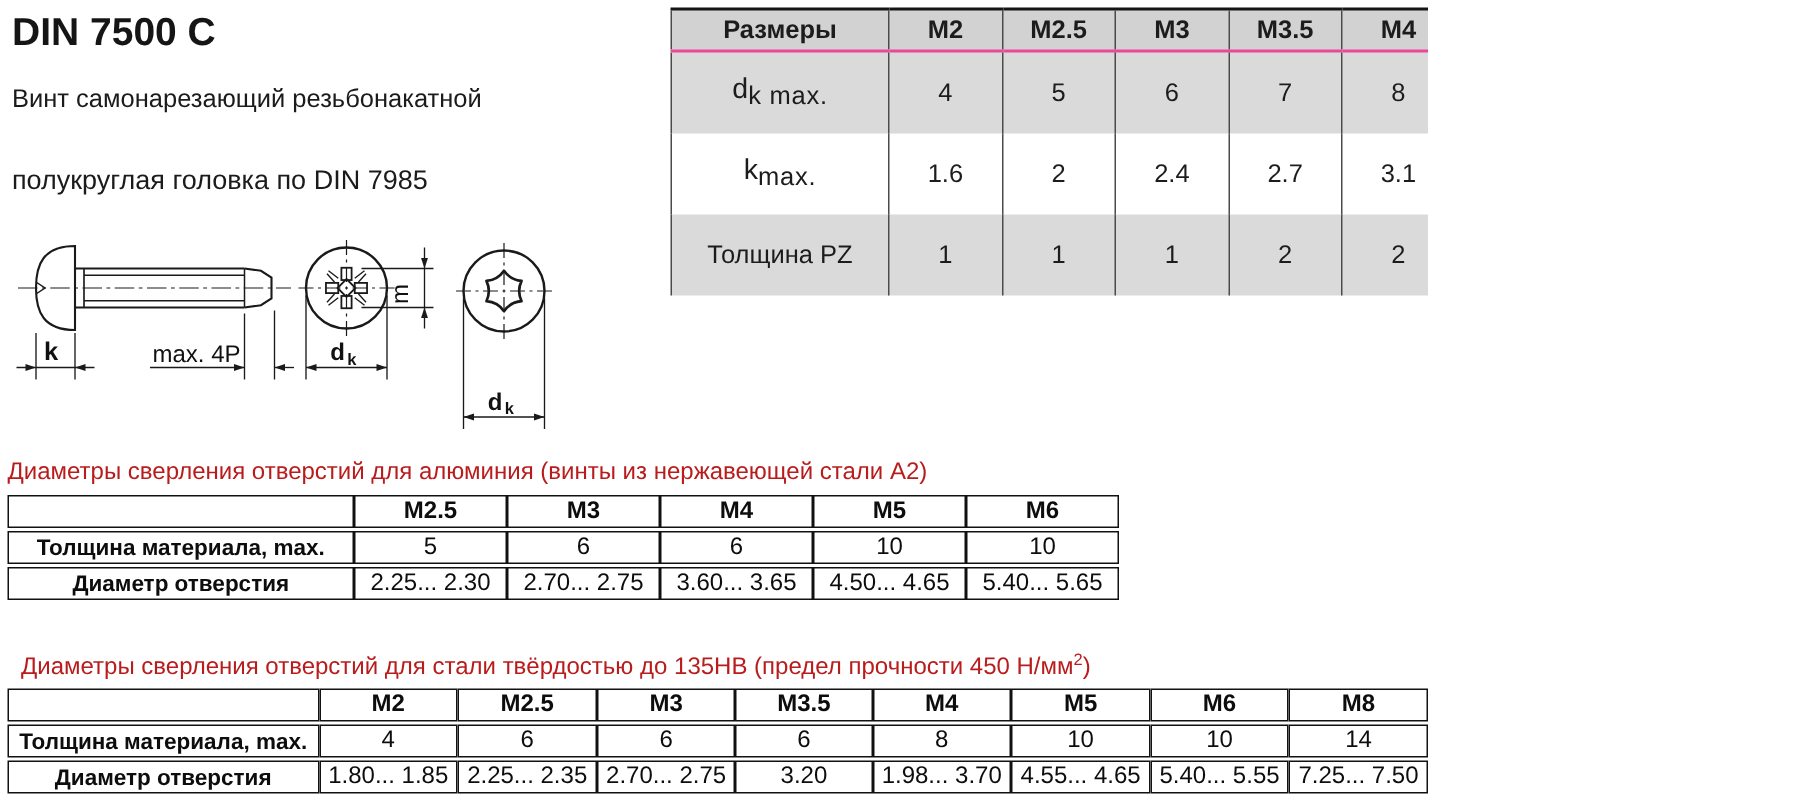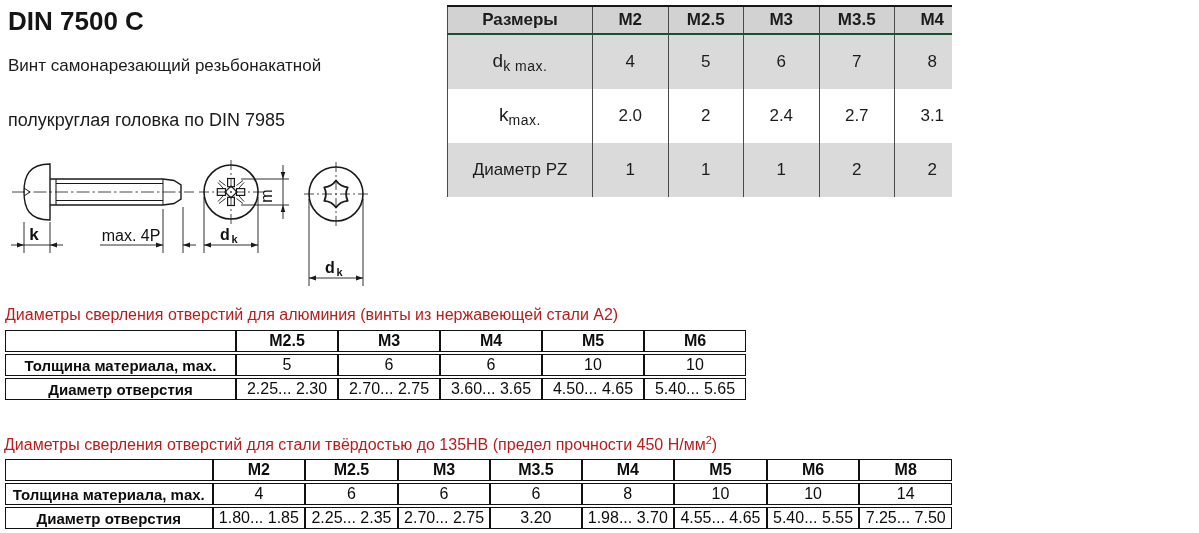--- a/index.html
+++ b/index.html
@@ -14,46 +14,46 @@
   
   .drawing{position:absolute;left:0px;top:152px;}
   .drawing text{font-family:"Liberation Sans",sans-serif;fill:#111;}
   
   .size-table{
     position:absolute;left:447px;top:5px;width:750px;
     border-collapse:collapse;table-layout:fixed;text-align:center;color:#1c1c1c;
   }
   .size-table th,.size-table td{border-left:1px solid #4a4a4a;border-right:1px solid #4a4a4a;padding:0;}
   .size-table tr.hdr th{
-    background:#d2d2d2;border-top:2px solid #151515;border-bottom:2px solid #14532d;
+    background:#d2d2d2;border-top:2px solid #151515;border-bottom:2px solid #ec4899;
     height:26px;font-size:17px;font-weight:bold;
   }
   .size-table td{height:54px;font-size:17px;font-weight:normal;}
   .size-table tr.shade td{background:#dadada;}
   .size-table .lblcol{width:144px;}
   .size-table .sym-base{font-size:19px;}
-  .size-table sub{font-size:14px;letter-spacing:0.5px;}
+  .size-table sub{font-size:17px;letter-spacing:0.5px;}
   
   .section-title{position:absolute;font-size:16px;color:#b91c1c;white-space:nowrap;}
   .section-title sup{font-size:11px;}
   .hole-table{
     position:absolute;border-collapse:separate;border-spacing:0 2px;
     table-layout:fixed;text-align:center;color:#0d0d0d;
   }
   .hole-table th,.hole-table td{border:1px solid #111;height:20px;padding:0 2px;background:#fff;}
   .hole-table th{font-weight:bold;font-size:16px;}
   .hole-table td{font-size:16px;}
   .hole-table .lblcol{width:225px;}
   .hole-table td.rowlbl{font-weight:bold;font-size:15px;}
   .alu-table{left:5px;top:328px;}
   .alu-table th,.alu-table td{width:96px;}
   .steel-table{left:5px;top:457px;}
   .steel-table th,.steel-table td{width:95px;}
   .t1{top:306px;left:5px;}
-  .t2{top:434px;left:4px;}
+  .t2{top:434px;left:14px;}
 </style>
 </head>
 <body>
 
 <div class="page">
 
   <div class="doc-title">DIN 7500 C</div>
   <div class="doc-sub">Винт самонарезающий резьбонакатной</div>
   <div class="doc-sub2">полукруглая головка по DIN 7985</div>
 
@@ -165,31 +165,31 @@
       <td>5</td>
       <td>6</td>
       <td>7</td>
       <td>8</td>
       <td>10</td>
       <td>12</td>
       <td>16</td>
     </tr>
     <tr>
       <td class="lblcol"><span class="sym-base">k</span><sub>max.</sub></td>
-      <td>2.0</td>
+      <td>1.6</td>
       <td>2</td>
       <td>2.4</td>
       <td>2.7</td>
       <td>3.1</td>
       <td>3.8</td>
       <td>2.3</td>
       <td>6</td>
     </tr>
     <tr class="shade">
-      <td class="lblcol">Диаметр PZ</td>
+      <td class="lblcol">Толщина PZ</td>
       <td>1</td>
       <td>1</td>
       <td>1</td>
       <td>2</td>
       <td>2</td>
       <td>2</td>
       <td>3</td>
       <td>4</td>
     </tr>
   </tbody>

